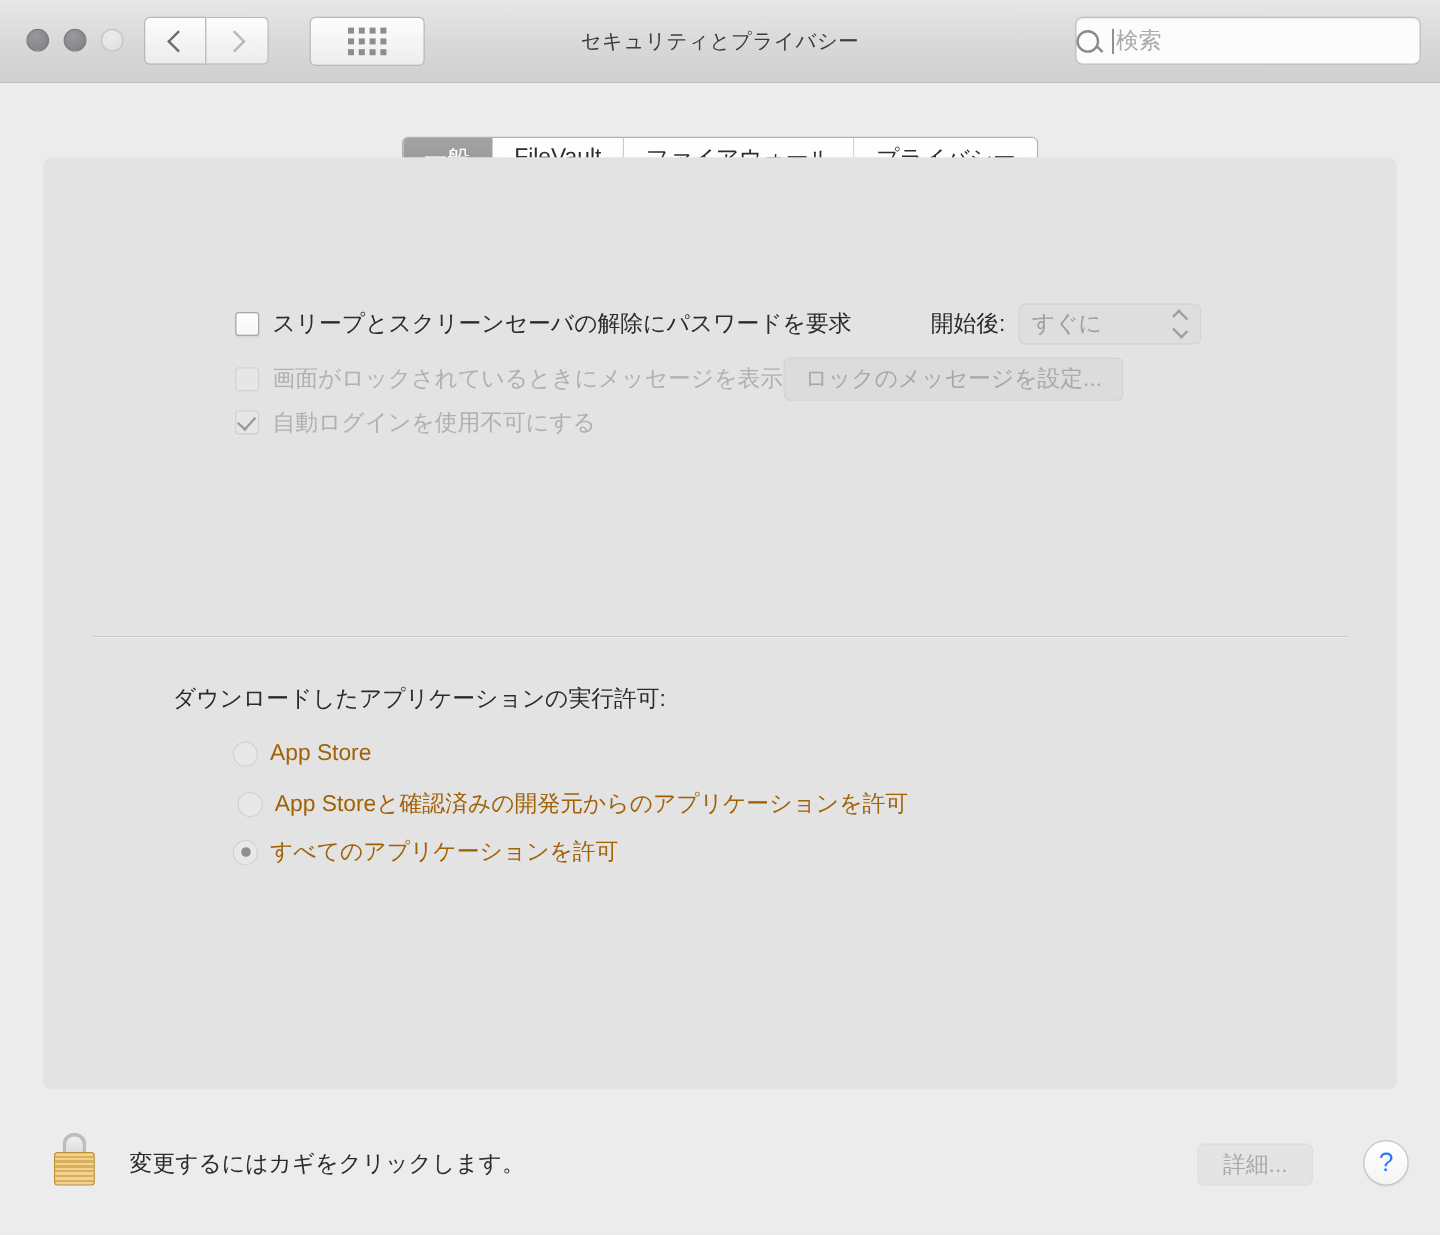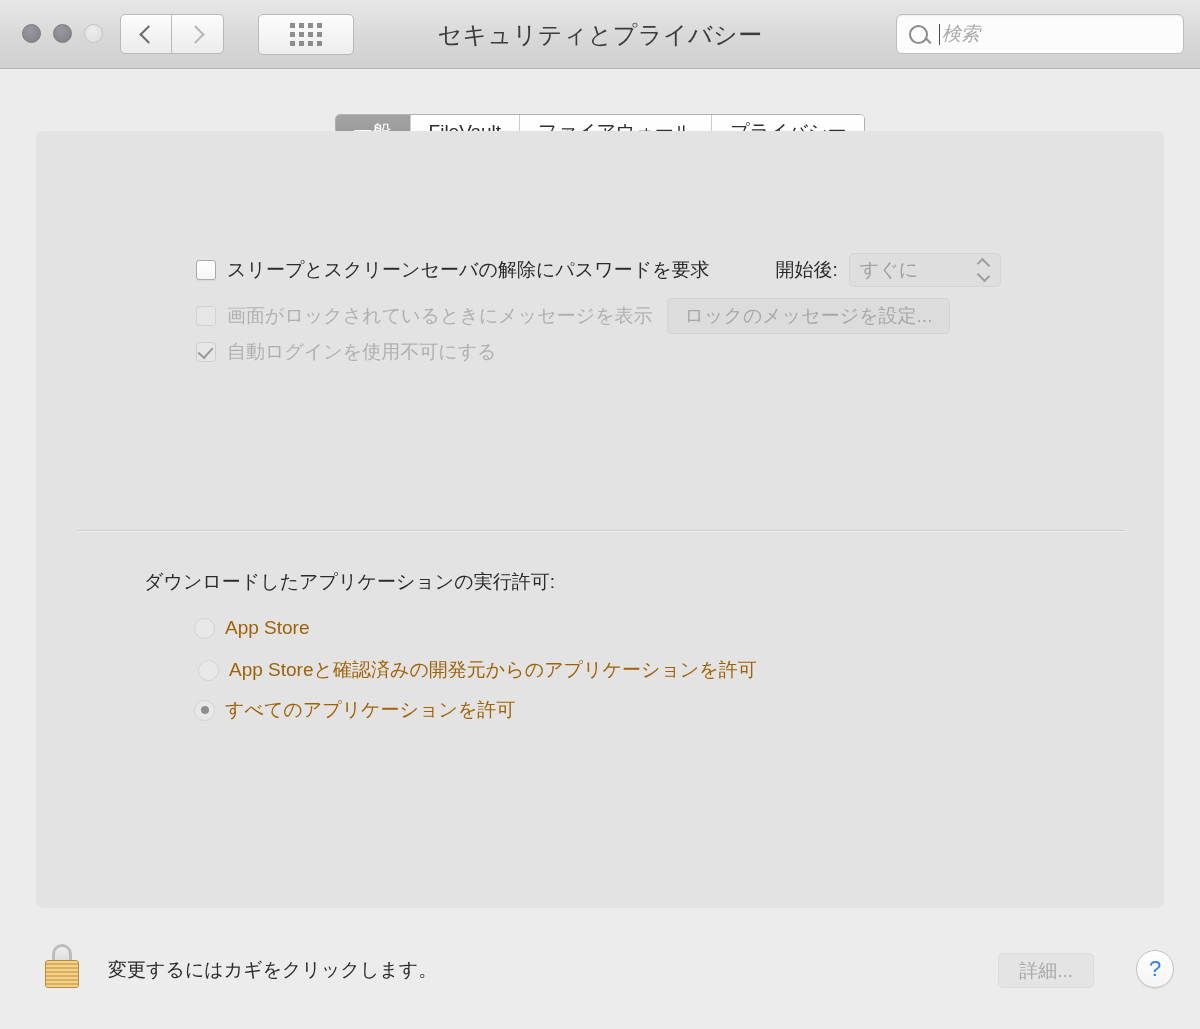--- a/index.html
+++ b/index.html
@@ -85,38 +85,36 @@
   }
   .gridicon i { display:block; width: 5px; height: 5px; background: #8d8d8d; }
 
   .wintitle {
     position: absolute;
     left: 0; top: 0;
     width: 1200px; height: 69px;
     display: flex;
     align-items: center;
     justify-content: center;
-    font-size: 24px;
+    font-size: 17px;
     color: #3c3c3c;
     letter-spacing: 0.5px;
   }
 
   .searchbox {
     position: absolute;
     right: 16px; top: 14px;
     width: 288px; height: 40px;
     border-radius: 6px;
     background: #fcfcfc;
     border: 1px solid #bcbcbc;
     box-sizing: border-box;
     box-shadow: 0 1px 2px rgba(0,0,0,0.06) inset;
     display: flex;
     align-items: center;
-    padding-left: 12px;
-    font-style: italic;
   }
   .mag {
     width: 15px; height: 15px;
     border: 2px solid #8b8b8b;
     border-radius: 50%;
     position: relative;
     flex: none;
   }
   .mag::after {
     content: "";
@@ -469,21 +467,21 @@
       <span class="updown">
         <i class="up"></i>
           <i class="down"></i>
       </span>
     </div>
   </div>
 
   <div class="checkrow r2">
     <span class="checkbox off-disabled"></span>
     <span class="chklabel dim">画面がロックされているときにメッセージを表示</span>
-    <div class="pushbtn disabled" style="margin-left:14px;">ロックのメッセージを設定...</div>
+    <div class="pushbtn disabled" style="margin-left:0;">ロックのメッセージを設定...</div>
   </div>
 
   <div class="checkrow r3">
     <span class="checkbox checked-disabled">
       <span class="checkmark"></span>
     </span>
     <span class="chklabel dim">自動ログインを使用不可にする</span>
   </div>
 
   <div class="divider"></div>

